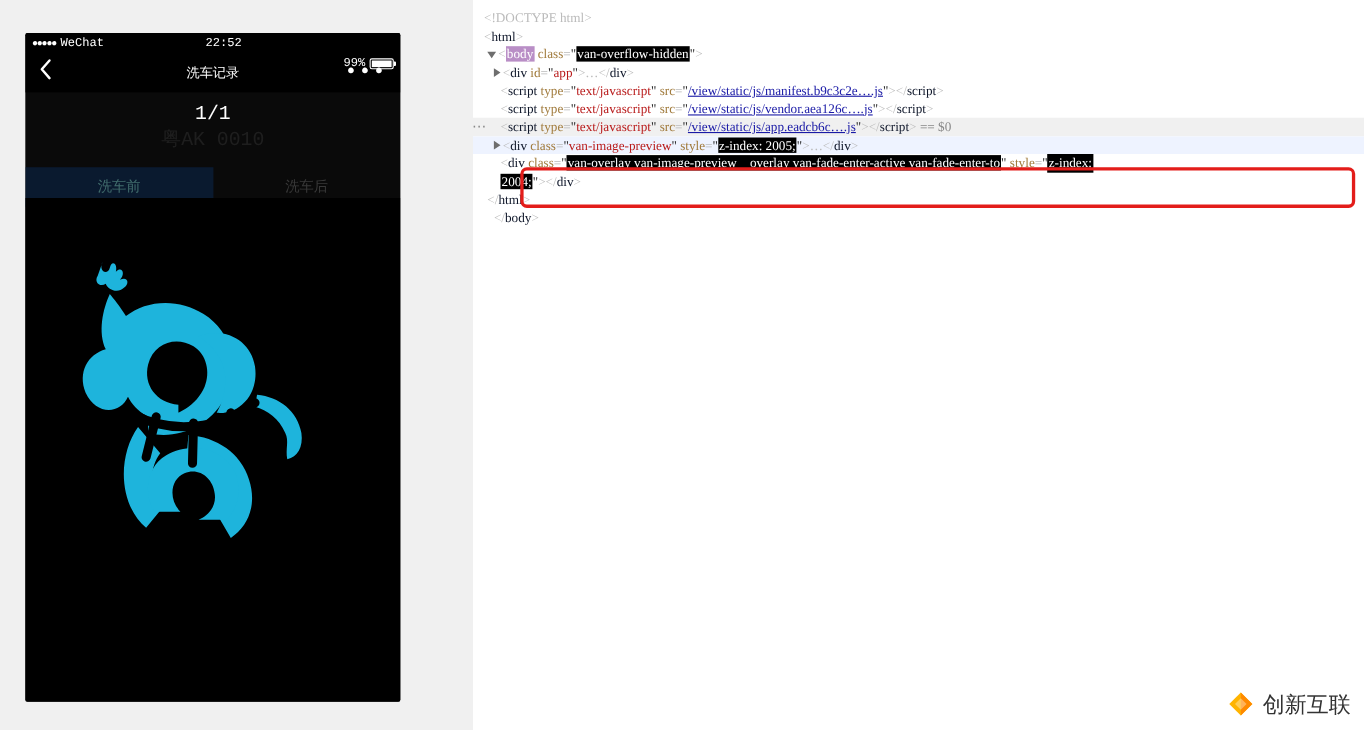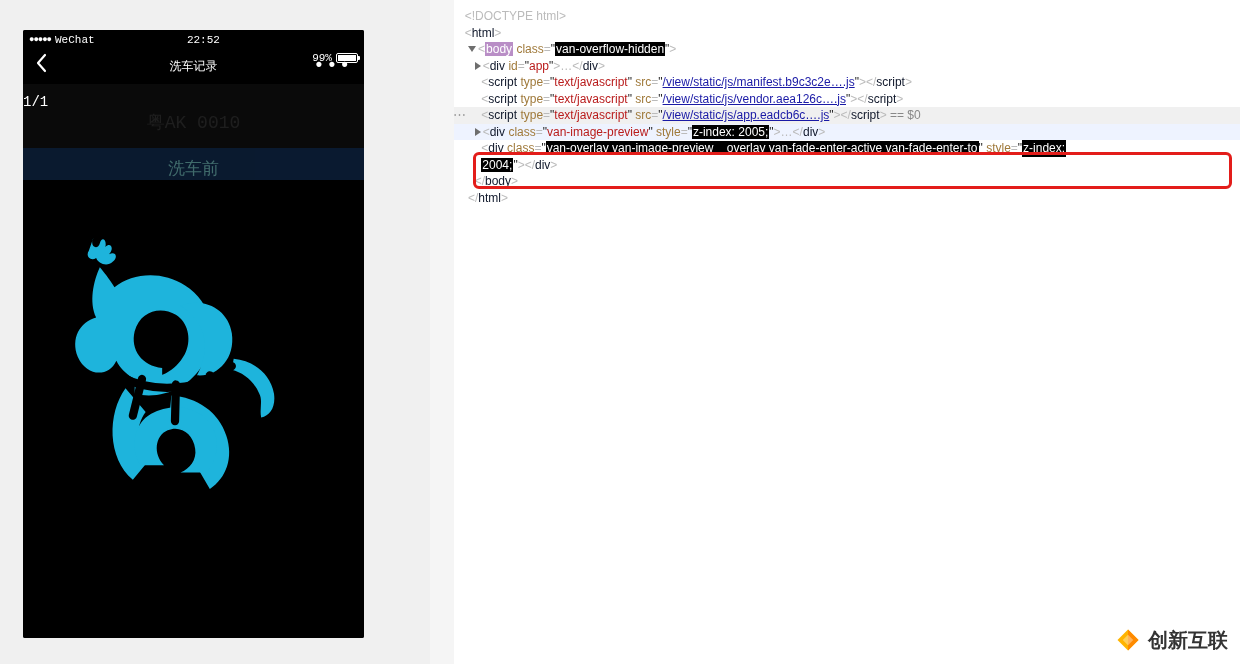--- a/index.html
+++ b/index.html
@@ -54,23 +54,23 @@
   align-items: center;
   justify-content: space-between;
   padding: 0 12px;
   color: #fff;
   background: #000;
 }
 .nav-back { font-size: 22px; font-weight: 300; }
 .nav-title { font-size: 12px; position: absolute; left: 0; right: 0; text-align: center; pointer-events: none; }
 .nav-more { font-size: 18px; font-weight: bold; letter-spacing: 2px; }
 .counter {
-  text-align: left;
+  text-align: center;
   color: #fff;
-  font-size: 14px;
+  font-size: 18px;
   padding: 10px 0 3px 0;
   position: relative;
   z-index: 3;
 }
 .plate-row {
   text-align: center;
   color: #444;
   font-size: 18px;
   font-weight: 500;
   margin-top: -3px;
@@ -78,44 +78,43 @@
 }
 .tabs {
   display: flex;
   margin-top: 14px;
   opacity: 0.5;
 }
 .tab {
   flex: 1;
   text-align: center;
   padding: 9px 0;
-  font-size: 17px;
+  font-size: 13px;
   color: #666;
 }
 .tab.active { background: #0a2a55; color: #7cc; }
 .image-area {
   position: absolute;
   left: 0; right: 0; top: 150px; bottom: 0;
   background: #000;
 }
 .elephant-wrap {
   position: absolute;
   left: 20px; top: 38px;
   width: 275px; height: 300px;
 }
 .right-panel {
   flex: 1;
   background: #fff;
-  font-family: Liberation Sans, sans-serif;
+  font-family: Liberation Serif, serif;
   font-size: 12px;
   line-height: 16.5px;
   padding: 8px 0 0 0;
   overflow: hidden;
   position: relative;
-  margin-left: 24px;
 }
 .code-line { white-space: pre; color: #222; padding: 0 4px; position: relative; }
 .indent { display: inline-block; }
 .caret {
   display: inline-block;
   width: 0; height: 0;
   border-top: 4px solid transparent;
   border-bottom: 4px solid transparent;
   border-left: 6px solid #6e6e6e;
   vertical-align: middle;
@@ -162,21 +161,21 @@
 }
 .watermark {
   position: absolute;
   right: 12px;
   bottom: 10px;
   display: flex;
   align-items: center;
   gap: 6px;
   font-family: "Microsoft YaHei", sans-serif;
   font-size: 20px;
-  font-weight: 700;
+  font-weight: 400;
   color: #333;
 }
 .watermark-logo {
   width: 28px; height: 28px;
   position: relative;
 }
 </style>
 </head>
 <body>
 
@@ -205,20 +204,21 @@
             </svg>
         </span>
         <span class="nav-title">洗车记录</span>
         <span class="nav-more">•••</span>
       </div>
 
       <div class="counter">1/1</div>
       <div class="plate-row">粤AK 0010</div>
       <div class="tabs">
         <div class="tab active">洗车前</div>
+        <div class="tab">洗车后</div>
       </div>
       <div class="image-area">
         <div class="elephant-wrap">
           <svg viewBox="0 0 300 300" width="275" height="300">
 
             <path d="M55 8 C50 18 60 22 62 14 C64 6 70 10 68 18 C74 12 78 20 72 26 C80 22 82 30 76 34 C70 40 60 36 58 30 C52 34 46 28 50 22 Z" fill="#1eb4dc"></path>
 
             <path d="M62 40 C55 55 50 78 58 95 C40 100 30 118 38 138 C48 160 72 160 80 142 C88 158 108 170 130 168 L130 150 C108 148 95 130 100 110 C106 88 128 82 145 92 C158 100 162 118 156 132 C146 155 120 166 100 160 L100 178 C128 185 160 172 175 145 C192 115 184 78 155 60 C130 44 98 46 78 62 C72 52 66 45 62 40 Z" fill="#1eb4dc"></path>
 
             <ellipse cx="118" cy="118" rx="8" ry="11" fill="#000"></ellipse>
@@ -248,22 +248,22 @@
     <div class="code-line"><span class="indent">  </span><span class="gray">&lt;!DOCTYPE html&gt;</span></div>
     <div class="code-line"><span class="indent">  </span><span class="gray">&lt;</span><span class="tag-name">html</span><span class="gray">&gt;</span></div>
     <div class="code-line"><span class="indent">   </span><span class="caret down"></span><span class="gray">&lt;</span><span class="hl">body</span> <span class="attr-name">class</span><span class="gray">=</span>"<span class="hl-dark">van-overflow-hidden</span>"<span class="gray">&gt;</span></div>
     <div class="code-line"><span class="indent">     </span><span class="caret"></span><span class="gray">&lt;</span><span class="tag-name">div</span> <span class="attr-name">id</span><span class="gray">=</span>"<span class="attr-val">app</span>"<span class="gray">&gt;…&lt;/</span><span class="tag-name">div</span><span class="gray">&gt;</span></div>
     <div class="code-line"><span class="indent">       </span><span class="gray">&lt;</span><span class="tag-name">script</span> <span class="attr-name">type</span><span class="gray">=</span>"<span class="attr-val">text/javascript</span>" <span class="attr-name">src</span><span class="gray">=</span>"<span class="link-val">/view/static/js/manifest.b9c3c2e….js</span>"<span class="gray">&gt;&lt;/</span><span class="tag-name">script</span><span class="gray">&gt;</span></div>
     <div class="code-line"><span class="indent">       </span><span class="gray">&lt;</span><span class="tag-name">script</span> <span class="attr-name">type</span><span class="gray">=</span>"<span class="attr-val">text/javascript</span>" <span class="attr-name">src</span><span class="gray">=</span>"<span class="link-val">/view/static/js/vendor.aea126c….js</span>"<span class="gray">&gt;&lt;/</span><span class="tag-name">script</span><span class="gray">&gt;</span></div>
     <div class="code-line highlighted-row"><span class="dots-context">⋯</span><span class="indent">       </span><span class="gray">&lt;</span><span class="tag-name">script</span> <span class="attr-name">type</span><span class="gray">=</span>"<span class="attr-val">text/javascript</span>" <span class="attr-name">src</span><span class="gray">=</span>"<span class="link-val">/view/static/js/app.eadcb6c….js</span>"<span class="gray">&gt;&lt;/</span><span class="tag-name">script</span><span class="gray">&gt;</span> <span class="eqzero">== $0</span></div>
     <div class="code-line line-hover"><span class="indent">     </span><span class="caret"></span><span class="gray">&lt;</span><span class="tag-name">div</span> <span class="attr-name">class</span><span class="gray">=</span>"<span class="attr-val">van-image-preview</span>" <span class="attr-name">style</span><span class="gray">=</span>"<span class="hl-dark">z-index: 2005;</span>"<span class="gray">&gt;…&lt;/</span><span class="tag-name">div</span><span class="gray">&gt;</span></div>
     <div class="code-line"><span class="indent">       </span><span class="gray">&lt;</span><span class="tag-name">div</span> <span class="attr-name">class</span><span class="gray">=</span>"<span class="hl-dark">van-overlay van-image-preview__overlay van-fade-enter-active van-fade-enter-to</span>" <span class="attr-name">style</span><span class="gray">=</span>"<span class="hl-dark" style="display:inline-block;">z-index:</span></div>
     <div class="code-line"><span class="indent">       </span><span class="hl-dark">2004;</span>"<span class="gray">&gt;&lt;/</span><span class="tag-name">div</span><span class="gray">&gt;</span></div>
+    <div class="code-line"><span class="indent">   </span><span class="gray">&lt;/</span><span class="tag-name">html</span><span class="gray">&gt;</span></div>
     <div class="code-line"><span class="indent">     </span><span class="gray">&lt;/</span><span class="tag-name">body</span><span class="gray">&gt;</span></div>
-    <div class="code-line"><span class="indent">   </span><span class="gray">&lt;/</span><span class="tag-name">html</span><span class="gray">&gt;</span></div>
   </div>
 </div>
 
 <div class="red-box"></div>
 
 <div class="watermark">
   <span class="watermark-logo">
     <svg viewBox="0 0 32 32" width="28" height="28">
       <path d="M4 16 L16 4 L28 16 L16 28 Z" fill="#ffb400"></path>
       <path d="M16 4 L28 16 L16 28 Z" fill="#ff8a00"></path>

